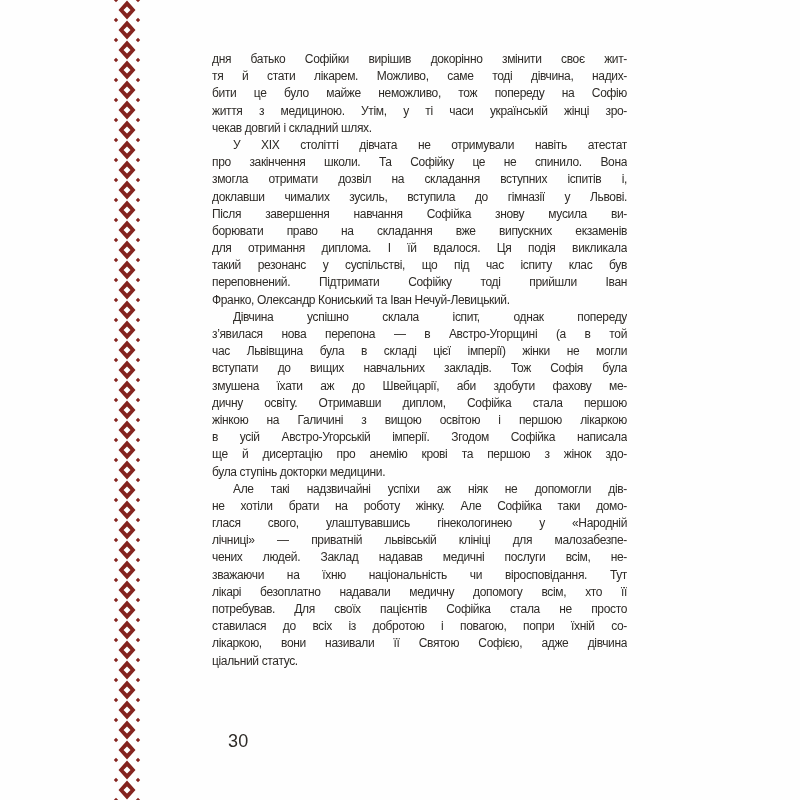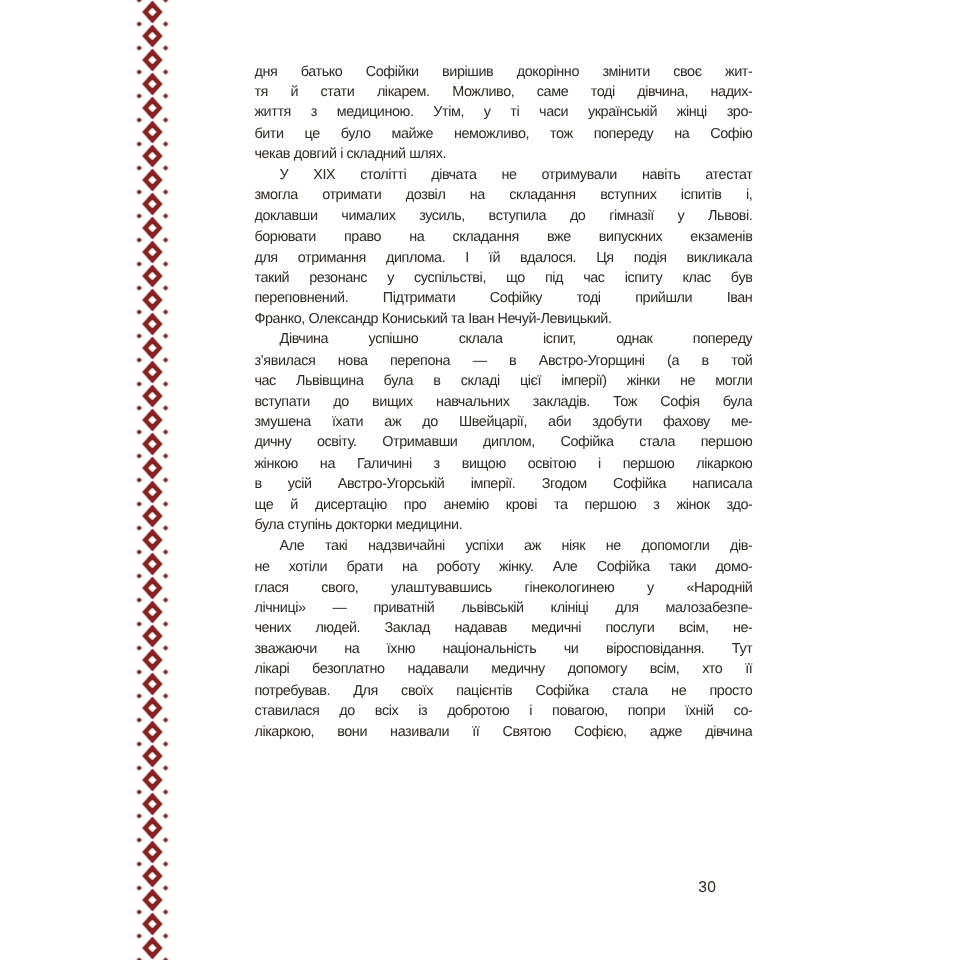--- a/index.html
+++ b/index.html
@@ -41,25 +41,25 @@
     overflow: hidden;
     text-align: justify;
     text-align-last: justify;
     text-justify: inter-word;
     white-space: normal;
   }
   .line.last { text-align-last: left; }
   .line.indent { text-indent: 21px; }
   .page-number {
     position: absolute;
-    left: 207px;
+    left: 228px;
     top: 731px;
     width: 390px;
-    text-align: right;
-    font-size: 13px;
+    text-align: left;
+    font-size: 18px;
     letter-spacing: 0.3px;
   }
 </style>
 </head>
 <body>
 
 <div class="page">
 
   <div class="ornament" style="color: rgb(132, 35, 31);">
     <svg width="30" height="800" xmlns="http://www.w3.org/2000/svg">
@@ -70,28 +70,30 @@
         </pattern>
       </defs>
       <rect x="0" y="0" width="30" height="800" fill="url(#chain)"></rect>
     </svg>
   </div>
 
   <div class="text-block">
       <div class="para">
         <div class="line">дня батько Софійки вирішив докорінно змінити своє жит-</div>
         <div class="line">тя й стати лікарем. Можливо, саме тоді дівчина, надих-</div>
+        <div class="line">бити це було майже неможливо, тож попереду на Софію</div>
         <div class="line">життя з медициною. Утім, у ті часи українській жінці зро-</div>
-        <div class="line">бити це було майже неможливо, тож попереду на Софію</div>
         <div class="line last">чекав довгий і складний шлях.</div>
       </div>
       <div class="para">
         <div class="line indent">У XIX столітті дівчата не отримували навіть атестат</div>
+        <div class="line">про закінчення школи. Та Софійку це не спинило. Вона</div>
         <div class="line">змогла отримати дозвіл на складання вступних іспитів і,</div>
         <div class="line">доклавши чималих зусиль, вступила до гімназії у Львові.</div>
+        <div class="line">Після завершення навчання Софійка знову мусила ви-</div>
         <div class="line">борювати право на складання вже випускних екзаменів</div>
         <div class="line">для отримання диплома. І їй вдалося. Ця подія викликала</div>
         <div class="line">такий резонанс у суспільстві, що під час іспиту клас був</div>
         <div class="line">переповнений. Підтримати Софійку тоді прийшли Іван</div>
         <div class="line last">Франко, Олександр Кониський та Іван Нечуй-Левицький.</div>
       </div>
       <div class="para">
         <div class="line indent">Дівчина успішно склала іспит, однак попереду</div>
         <div class="line">з’явилася нова перепона — в Австро-Угорщині (а в той</div>
         <div class="line">час Львівщина була в складі цієї імперії) жінки не могли</div>
@@ -107,18 +109,19 @@
         <div class="line indent">Але такі надзвичайні успіхи аж ніяк не допомогли дів-</div>
         <div class="line">не хотіли брати на роботу жінку. Але Софійка таки домо-</div>
         <div class="line">глася свого, улаштувавшись гінекологинею у «Народній</div>
         <div class="line">лічниці» — приватній львівській клініці для малозабезпе-</div>
         <div class="line">чених людей. Заклад надавав медичні послуги всім, не-</div>
         <div class="line">зважаючи на їхню національність чи віросповідання. Тут</div>
         <div class="line">лікарі безоплатно надавали медичну допомогу всім, хто її</div>
         <div class="line">потребував. Для своїх пацієнтів Софійка стала не просто</div>
         <div class="line">ставилася до всіх із добротою і повагою, попри їхній со-</div>
         <div class="line">лікаркою, вони називали її Святою Софією, адже дівчина</div>
+        <div class="line last">ціальний статус.</div>
       </div>
     </div>
 
   <div class="page-number">30</div>
 
 </div>
 
 </body></html>

